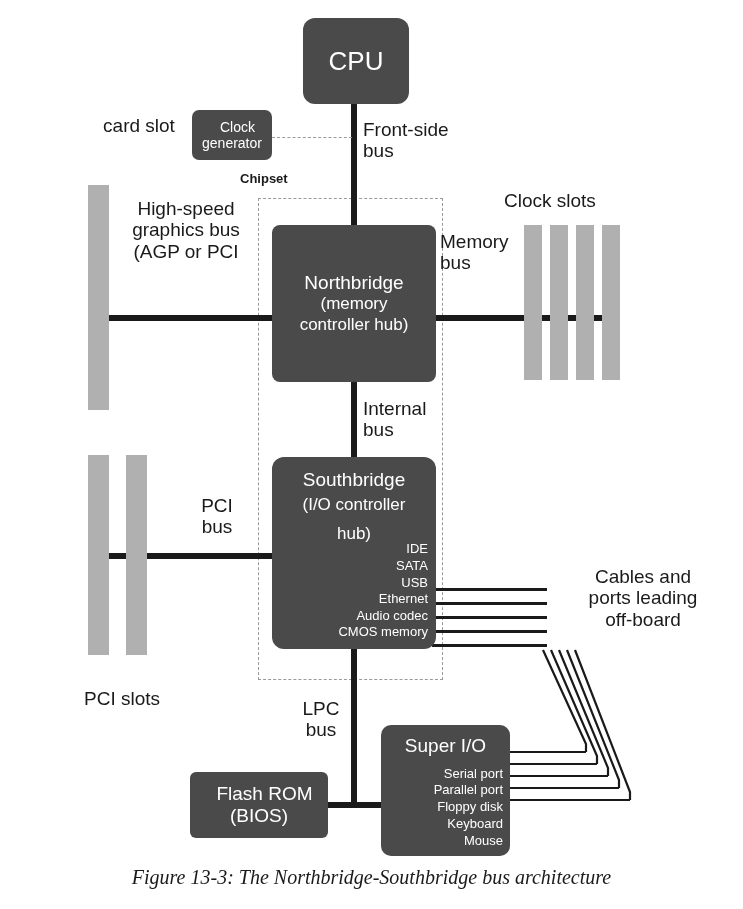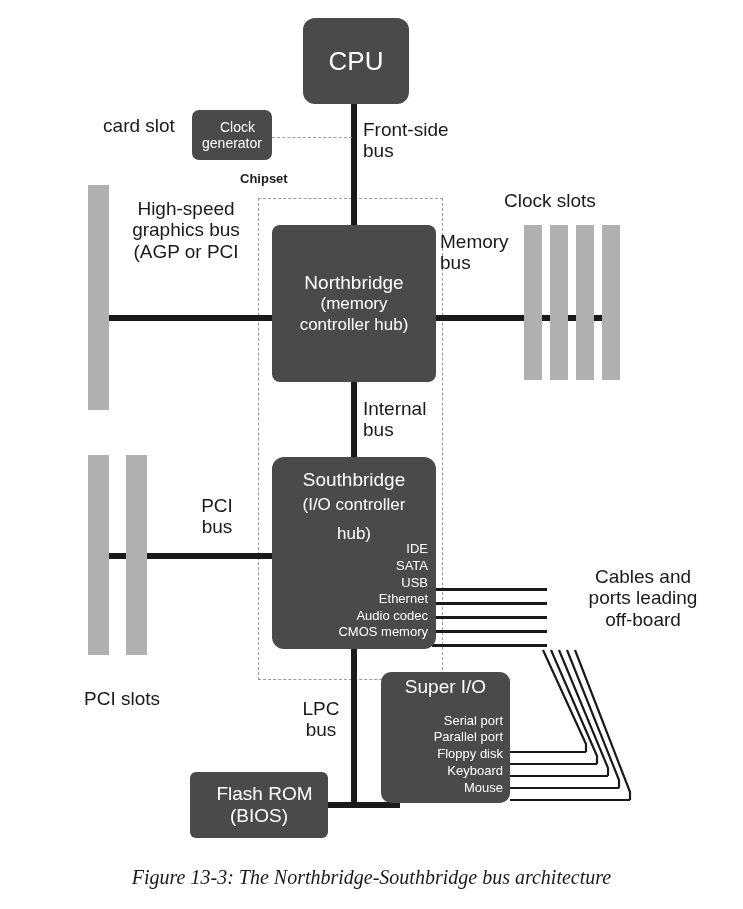--- a/index.html
+++ b/index.html
@@ -108,25 +108,25 @@
     font-size: 13px;
     line-height: 1.28;
     color: #ffffff;
   }
   #flashrom {
     left: 190px; top: 772px; width: 138px; height: 66px;
     font-size: 19px;
     border-radius: 6px;
   }
   #superio {
-    left: 381px; top: 672px; width: 129px; height: 131px;
+    left: 381px; top: 725px; width: 129px; height: 131px;
     font-size: 19px;
     border-radius: 10px;
     justify-content: flex-start;
-    padding-top: 4px;
+    padding-top: 10px;
   }
   #superio-ports {
     position: absolute;
     right: 7px; bottom: 6px;
     text-align: right;
     font-size: 13px;
     line-height: 1.3;
     color: #ffffff;
   }
 

